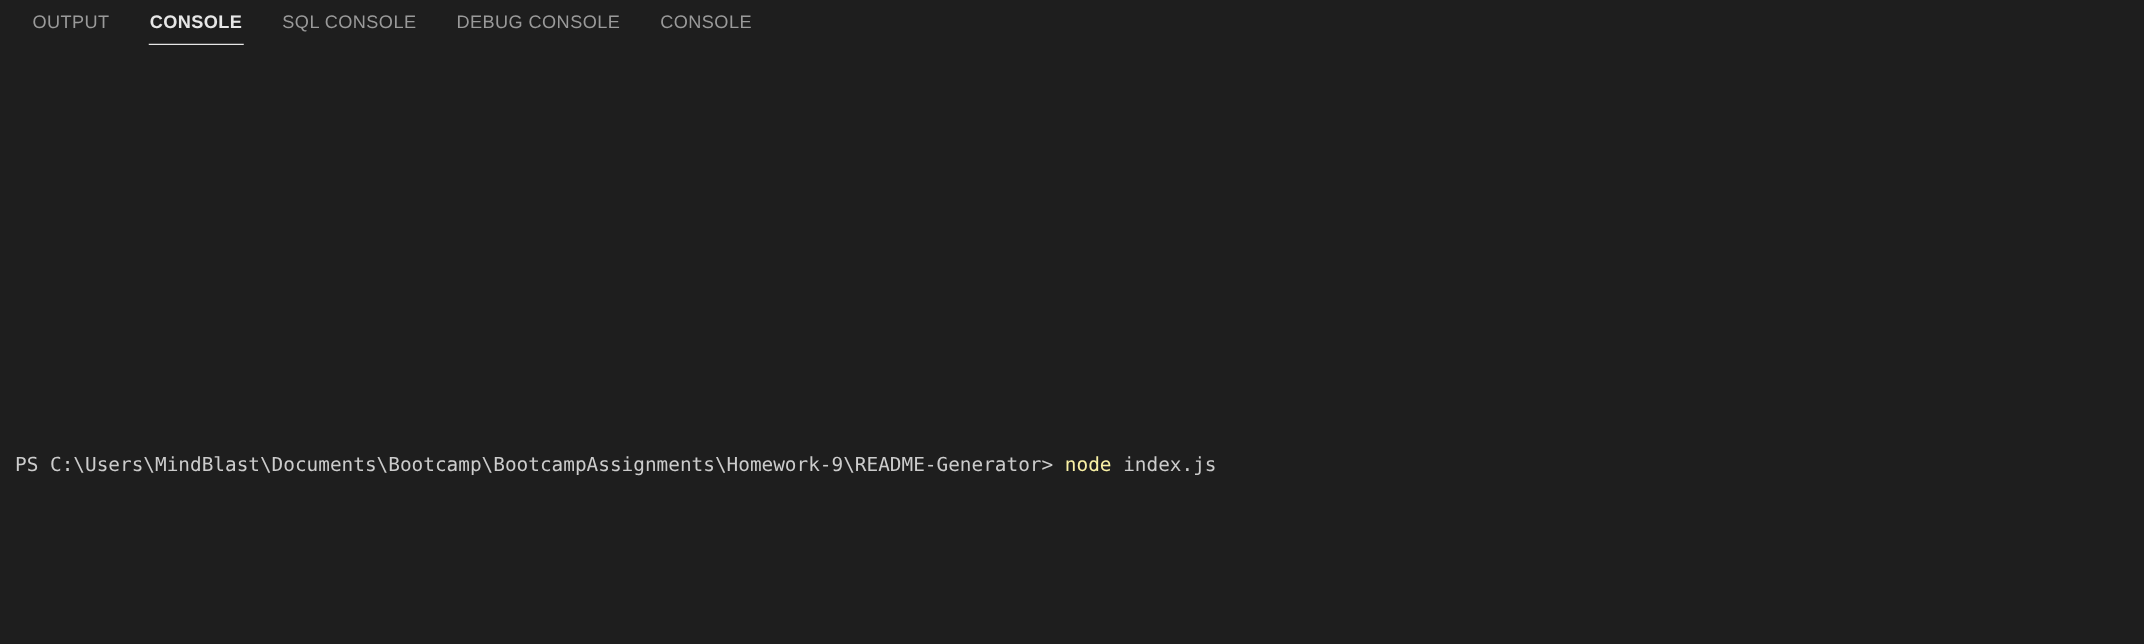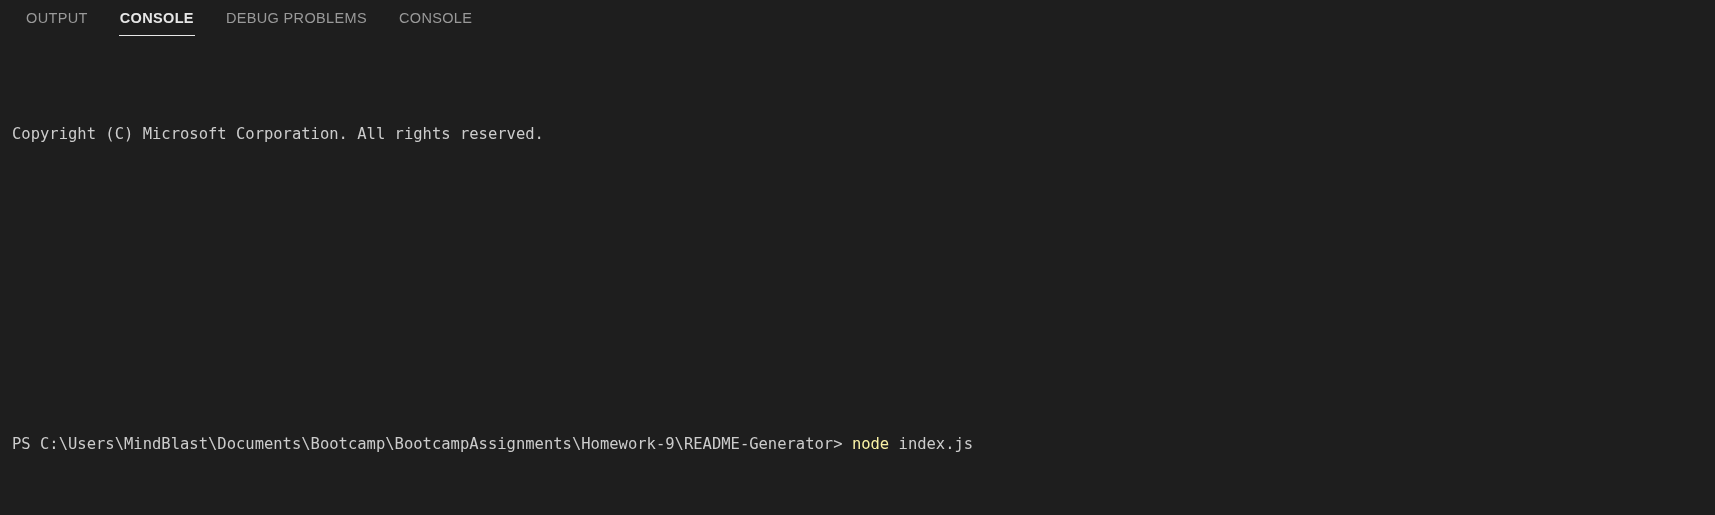--- a/index.html
+++ b/index.html
@@ -87,30 +87,32 @@
 
   <div class="tabbar">
     <div class="tab">
       <span>OUTPUT</span>
     </div>
     <div class="tab active">
       <span>CONSOLE</span>
       <span class="tab-underline"></span>
     </div>
     <div class="tab">
-      <span>DEBUG PROBLEMS</span>
+      <span>SQL CONSOLE</span>
+    </div>
+    <div class="tab">
+      <span>DEBUG CONSOLE</span>
     </div>
     <div class="tab">
       <span>CONSOLE</span>
     </div>
   </div>
 
   <div class="terminal">
 
-    <div class="line"><span class="c-gray">Copyright (C) Microsoft Corporation. All rights reserved.</span></div>
 
     <div class="line blank"></div>
 
 
     <div class="line blank"></div>
 
     <div class="line"><span class="c-gray">PS C:\Users\MindBlast\Documents\Bootcamp\BootcampAssignments\Homework-9\README-Generator&gt;</span><span class="c-gray"> </span><span class="c-yellow">node</span><span class="c-gray"> </span><span class="c-gray">index.js</span></div>
 
     
 

